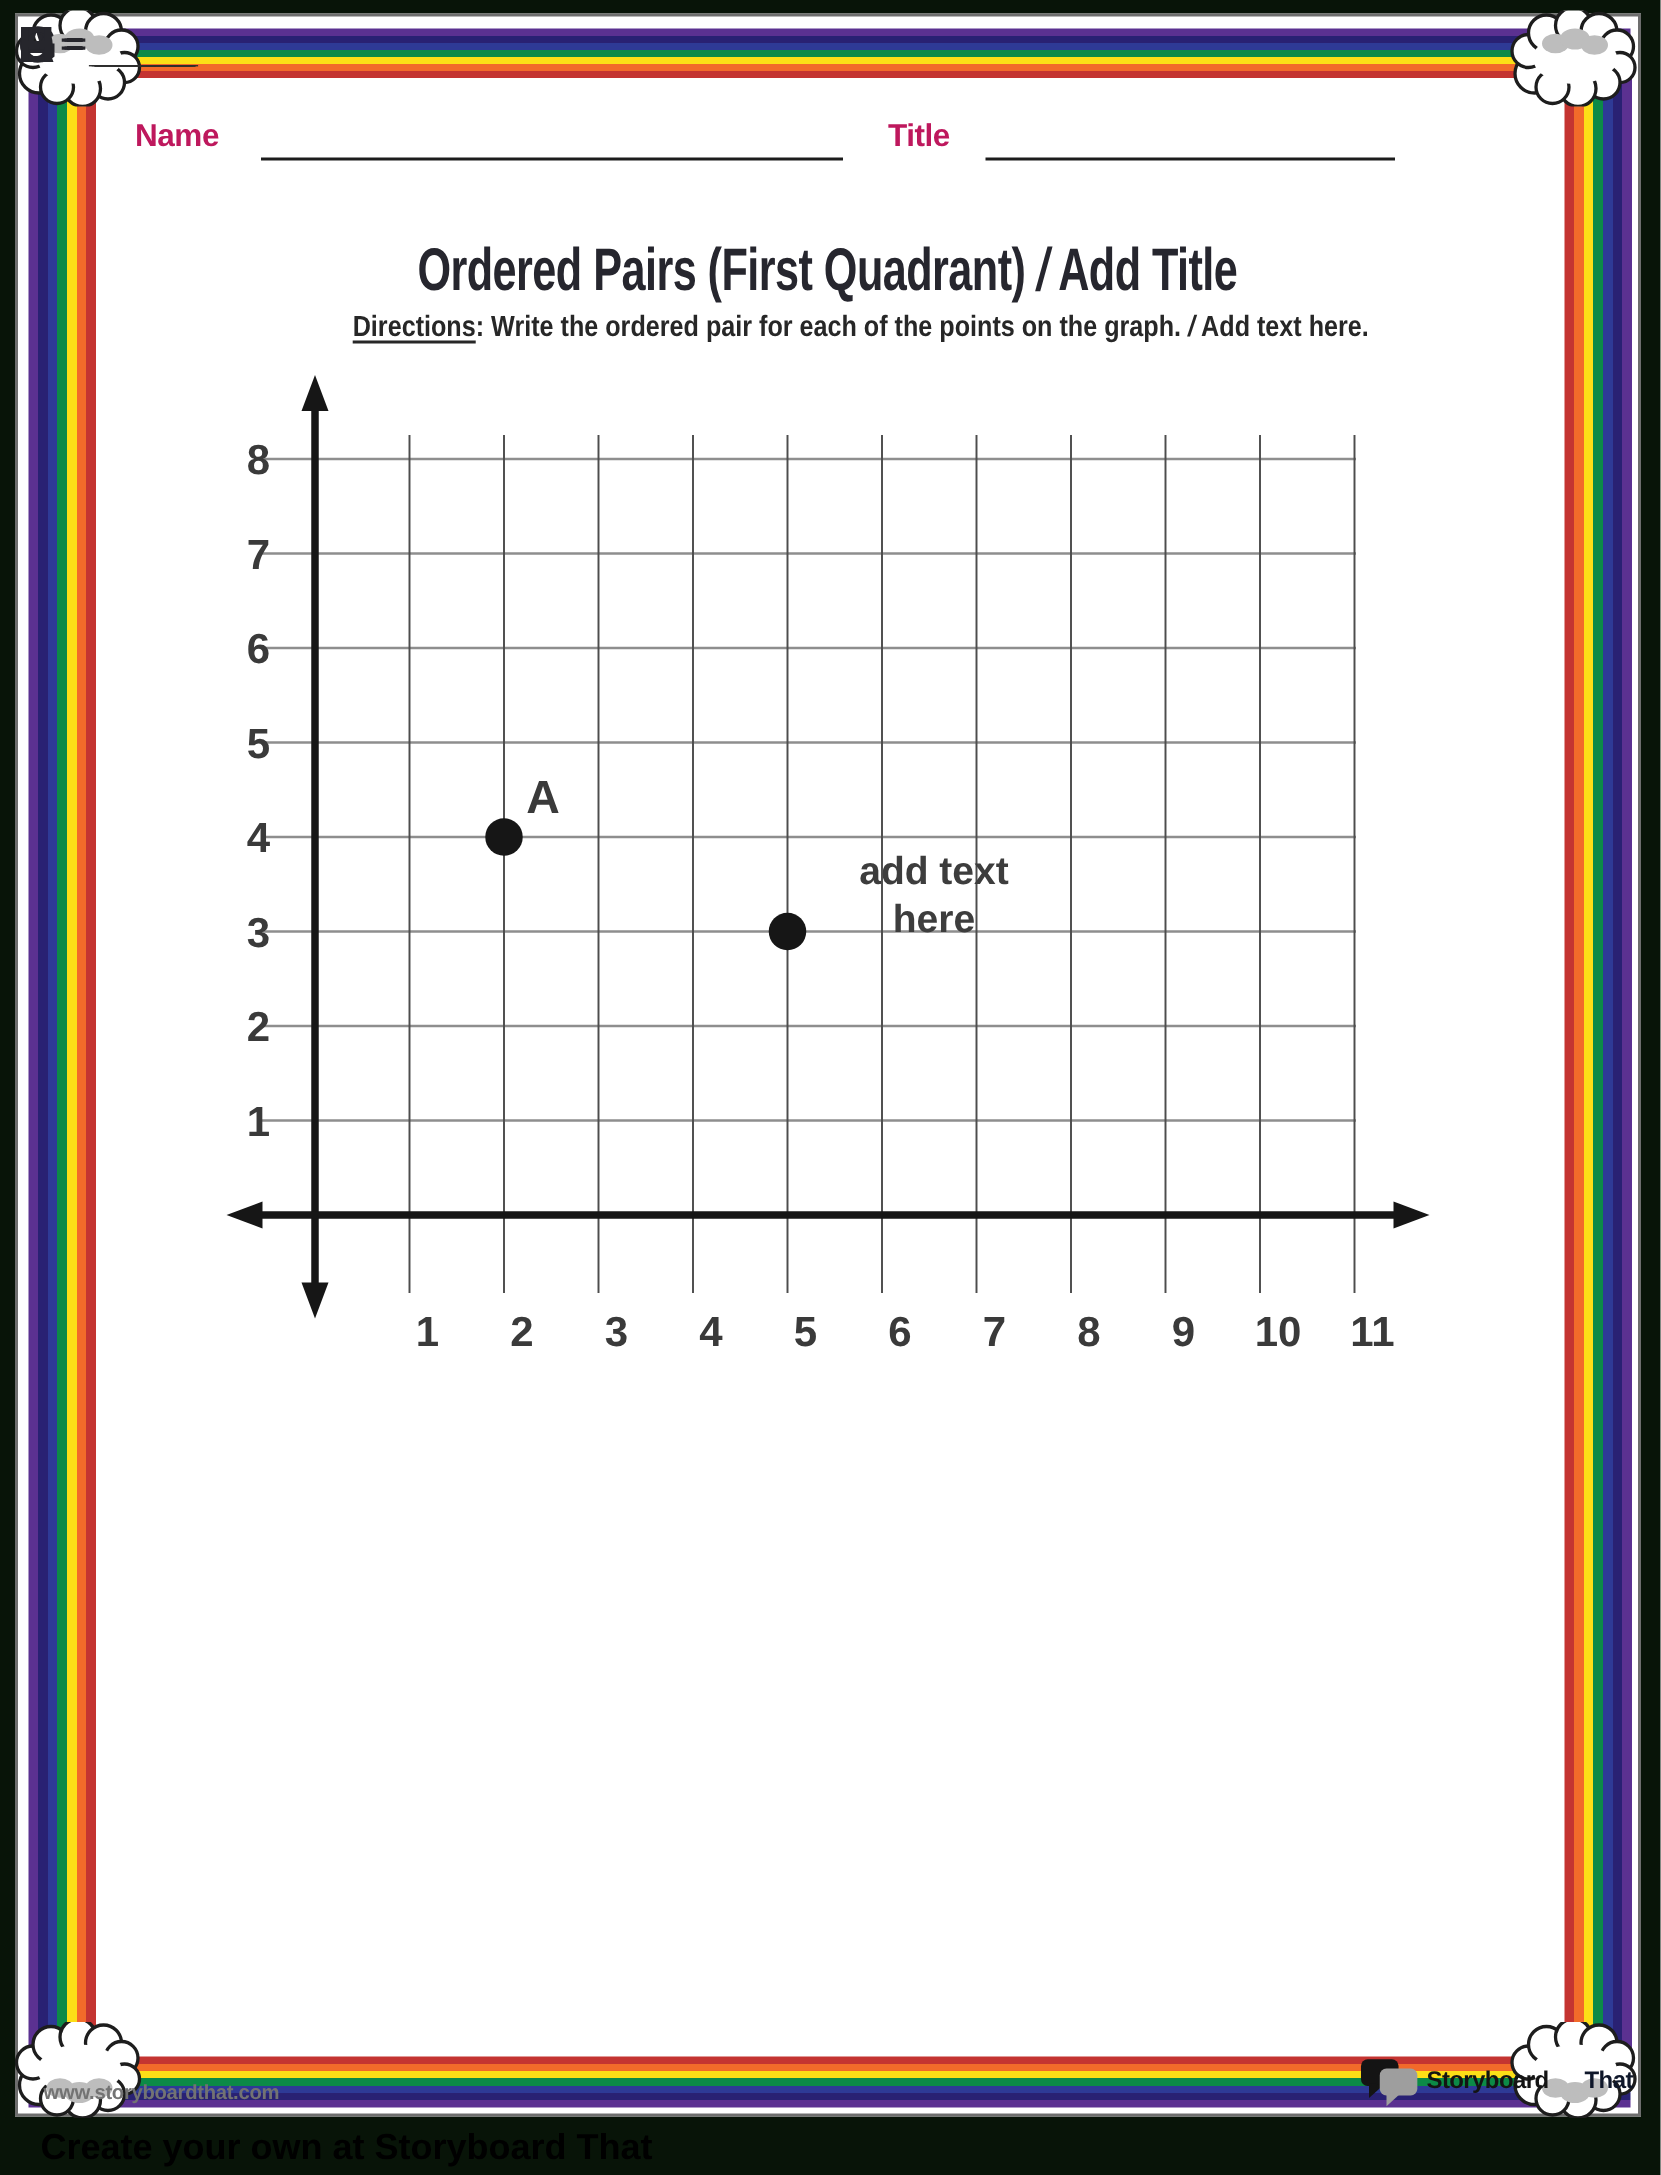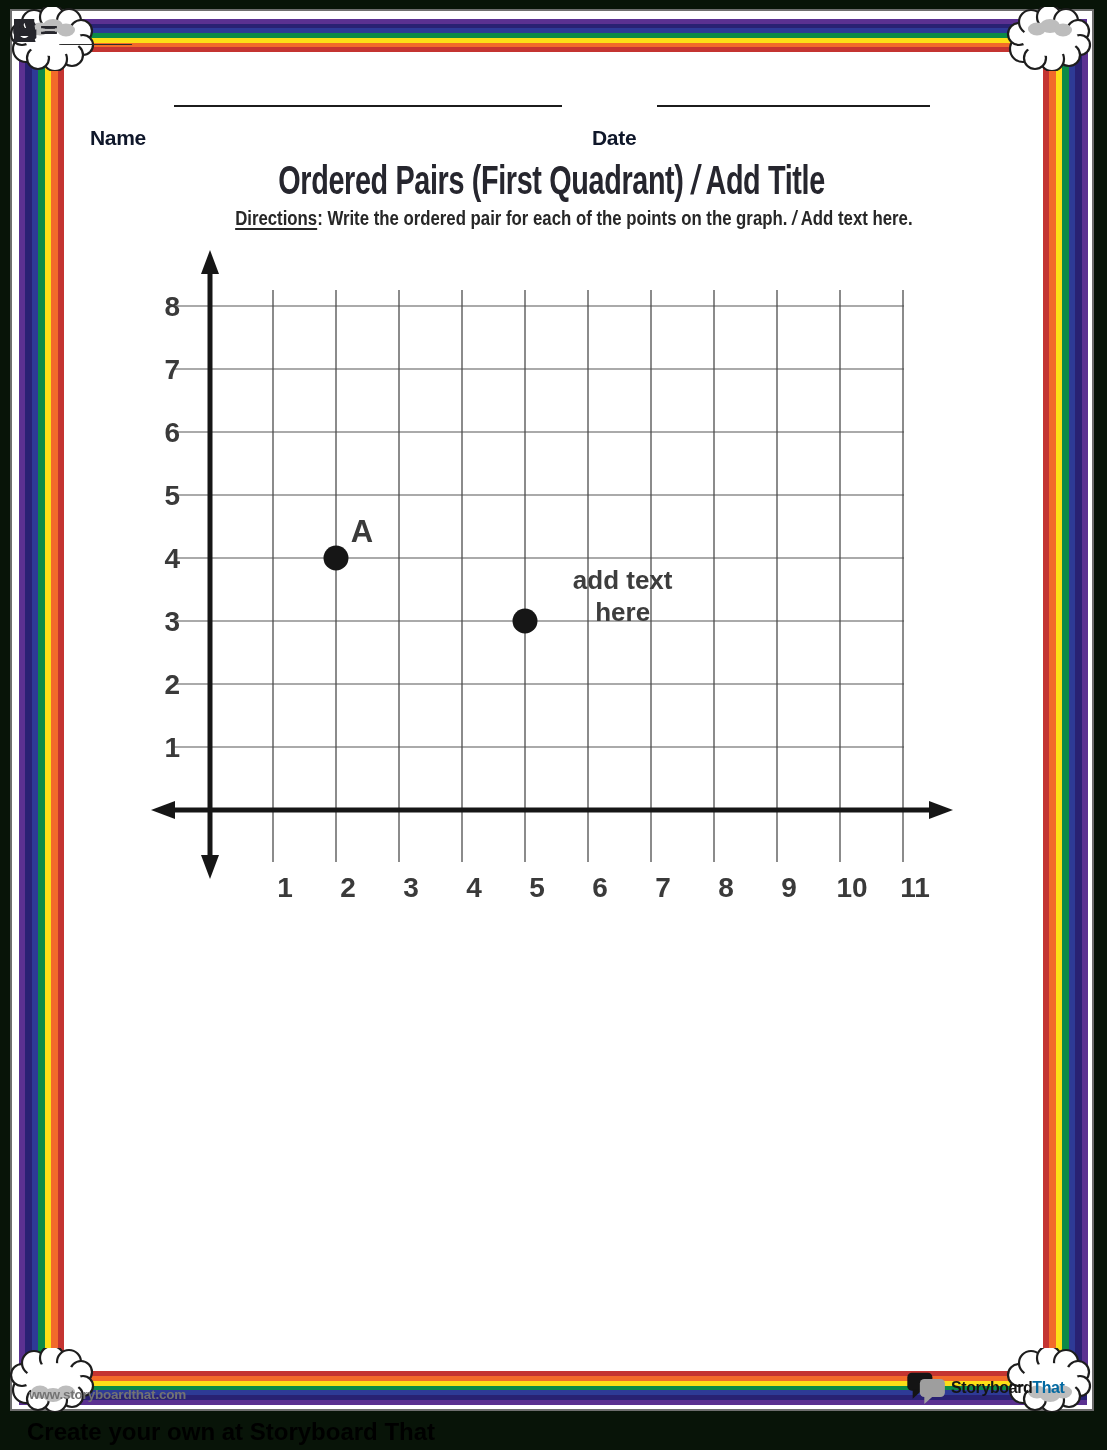--- a/index.html
+++ b/index.html
@@ -13,21 +13,21 @@
   .bar-bottom{left:7px;right:5px;bottom:4px;height:34px;}
   .bar-left{left:7px;width:45px;top:40px;bottom:37px;}
   .bar-right{right:4px;width:45px;top:40px;bottom:37px;}
   
   .cloud{position:absolute;z-index:2;width:90px;height:64px;}
   .cloud-tl{left:-4px;top:-4px;}
   .cloud-tr{right:-3px;top:-4px;}
   .cloud-bl{left:-4px;bottom:-3px;}
   .cloud-br{right:-3px;bottom:-3px;}
   
-  .hdr-label{position:absolute;z-index:3;font-weight:700;font-size:21px;color:#0f172a;letter-spacing:-0.3px;margin-top:47px;}
+  .hdr-label{position:absolute;z-index:3;font-weight:700;font-size:21px;color:#be185d;letter-spacing:-0.3px;}
   .name-label{left:78px;top:68px;}
   .date-label{left:580px;top:68px;}
   .hdr-line{position:absolute;z-index:3;border-top:2px solid #1c1c1c;height:0;}
   .name-line{left:162px;top:94px;width:388px;}
   .date-line{left:645px;top:94px;width:273px;}
   
   .title-wrap{position:absolute;z-index:3;left:0;top:126px;width:100%;text-align:center;margin-top:21px;}
   .title-inner{display:inline-block;transform:scaleX(0.72);transform-origin:50% 50%;
         font-weight:800;font-size:40px;color:#26262e;letter-spacing:-0.5px;white-space:nowrap;}
   .title-inner em{font-style:italic;}
@@ -51,21 +51,21 @@
   .ans:nth-of-type(6){left:333px;top:1150px;}
   .ans:nth-of-type(7){left:177px;top:1249px;}
   .ans:nth-of-type(8){left:335px;top:1254px;}
   .ans:nth-of-type(8) .eq{margin-left:1px;}
   
   .footer-url{position:absolute;z-index:4;left:17px;top:1376px;font-weight:700;font-size:13.5px;color:#737373;letter-spacing:-0.2px;}
   .logo{position:absolute;z-index:4;left:893px;top:1360px;display:flex;align-items:center;}
   .logo-icon{width:44px;height:34px;margin-right:2px;}
   .logo-text{font-weight:700;font-size:16px;letter-spacing:-0.4px;white-space:nowrap;}
   .logo-sb{color:#141414;}
-  .logo-that{color:#0369a1;}
+  .logo-that{color:#0f172a;margin-left:24px;}
   .hidden-caption{position:absolute;z-index:0;left:27px;top:1418px;font-weight:700;font-size:24px;color:#000;}
 </style>
 </head>
 <body style="background: rgb(8, 20, 8);">
 
 <div class="page">
 
   <div class="bar bar-top" style="background: linear-gradient(rgb(91, 49, 145) 0%, rgb(91, 49, 145) 14.29%, rgb(41, 33, 115) 14.29%, rgb(41, 33, 115) 28.57%, rgb(46, 58, 150) 28.57%, rgb(46, 58, 150) 42.86%, rgb(12, 138, 71) 42.86%, rgb(12, 138, 71) 57.14%, rgb(252, 223, 23) 57.14%, rgb(252, 223, 23) 71.43%, rgb(242, 106, 42) 71.43%, rgb(242, 106, 42) 85.71%, rgb(196, 52, 49) 85.71%, rgb(196, 52, 49) 100%);"></div>
   <div class="bar bar-bottom" style="background: linear-gradient(to top, rgb(91, 49, 145) 0%, rgb(91, 49, 145) 14.29%, rgb(41, 33, 115) 14.29%, rgb(41, 33, 115) 28.57%, rgb(46, 58, 150) 28.57%, rgb(46, 58, 150) 42.86%, rgb(12, 138, 71) 42.86%, rgb(12, 138, 71) 57.14%, rgb(252, 223, 23) 57.14%, rgb(252, 223, 23) 71.43%, rgb(242, 106, 42) 71.43%, rgb(242, 106, 42) 85.71%, rgb(196, 52, 49) 85.71%, rgb(196, 52, 49) 100%);"></div>
   <div class="bar bar-left" style="background: linear-gradient(to right, rgb(91, 49, 145) 0%, rgb(91, 49, 145) 14.29%, rgb(41, 33, 115) 14.29%, rgb(41, 33, 115) 28.57%, rgb(46, 58, 150) 28.57%, rgb(46, 58, 150) 42.86%, rgb(12, 138, 71) 42.86%, rgb(12, 138, 71) 57.14%, rgb(252, 223, 23) 57.14%, rgb(252, 223, 23) 71.43%, rgb(242, 106, 42) 71.43%, rgb(242, 106, 42) 85.71%, rgb(196, 52, 49) 85.71%, rgb(196, 52, 49) 100%);"></div>
@@ -147,21 +147,21 @@
     <ellipse cx="45" cy="32" rx="28" ry="17" fill="#ffffff"></ellipse>
     <g fill="#bdbdbd">
       <ellipse cx="32" cy="44" rx="9" ry="6.5"></ellipse>
         <ellipse cx="45" cy="47" rx="10" ry="7"></ellipse>
         <ellipse cx="58" cy="44" rx="9" ry="6.5"></ellipse>
     </g>
   </svg>
 
   <div class="hdr-label name-label">Name</div>
   <div class="hdr-line name-line"></div>
-  <div class="hdr-label date-label">Date</div>
+  <div class="hdr-label date-label">Title</div>
   <div class="hdr-line date-line"></div>
 
   <div class="title-wrap">
     <div class="title-inner">
       <span>Ordered Pairs (First Quadrant) </span><em>/</em><span> Add Title</span>
     </div>
   </div>
 
   <div class="dir-wrap">
     <div class="dir-inner">

